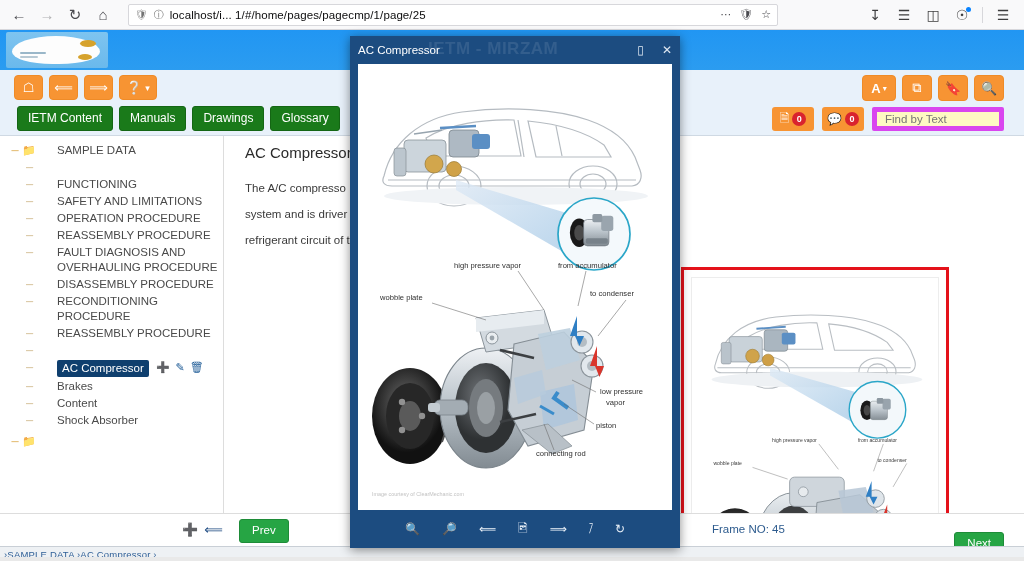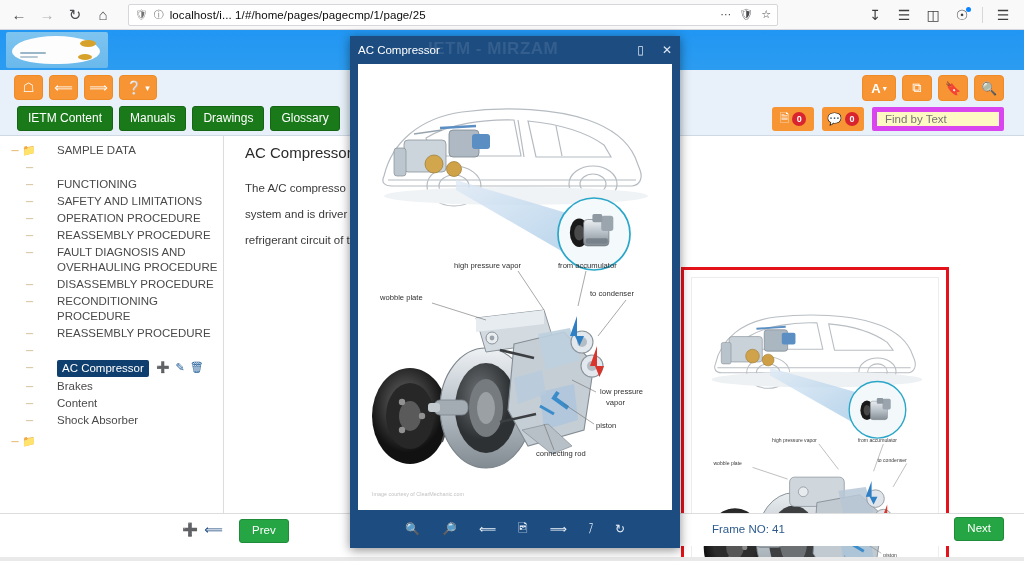--- a/index.html
+++ b/index.html
@@ -164,21 +164,21 @@
   
   .footer-bar {
     position:absolute; top: 513px; left:0; width:1024px; height: 33px;
     background:#fff; border-top:1px solid #ddd;
   }
   .btn-green {
     background:#26a544; color:#fff; border:1px solid #1e8c38; border-radius:3px;
     font-size: 11.5px; padding: 5px 12px; cursor:pointer; line-height:1;
   }
   .prev-btn { position:absolute; left: 239px; top: 5px; }
-  .next-btn { position:absolute; right: 20px; top: 3px; }
+  .next-btn { position:absolute; right: 20px; top: 18px; }
   .frame-no { position:absolute; left: 712px; top: 9px; font-size: 11.5px; color:#2d5b8e; }
   .addnav { position:absolute; left: 182px; top: 8px; display:flex; gap:6px;
      color:#18467f; font-size:13px; }
   .breadcrumb-bar {
     position:absolute; top: 546px; left:0; width:1024px; height: 15px;
     background:#eef1f4; border-top:1px solid #c9cfd6;
     font-size: 9.5px; color:#2f5f96; padding: 2px 0 0 4px; letter-spacing:.2px;
   }
   .scroll-rule { position:absolute; top:557px; left:0; width:1024px; height:4px;
      background:#e9e9e9; }
@@ -618,19 +618,20 @@
       <span>↻</span>
     </div>
   </div>
 
   <div class="footer-bar">
     <div class="addnav">
       <span>➕</span>
       <span>⟸</span>
     </div>
     <button class="btn-green prev-btn">Prev</button>
-    <div class="frame-no">Frame NO: 41</div>
+    <div class="frame-no">Frame NO: 45</div>
     <button class="btn-green next-btn">Next</button>
   </div>
 
+  <div class="breadcrumb-bar">›SAMPLE DATA ›AC Compressor ›</div>
   <div class="scroll-rule"></div>
 
 </div>
 
 </body></html>

